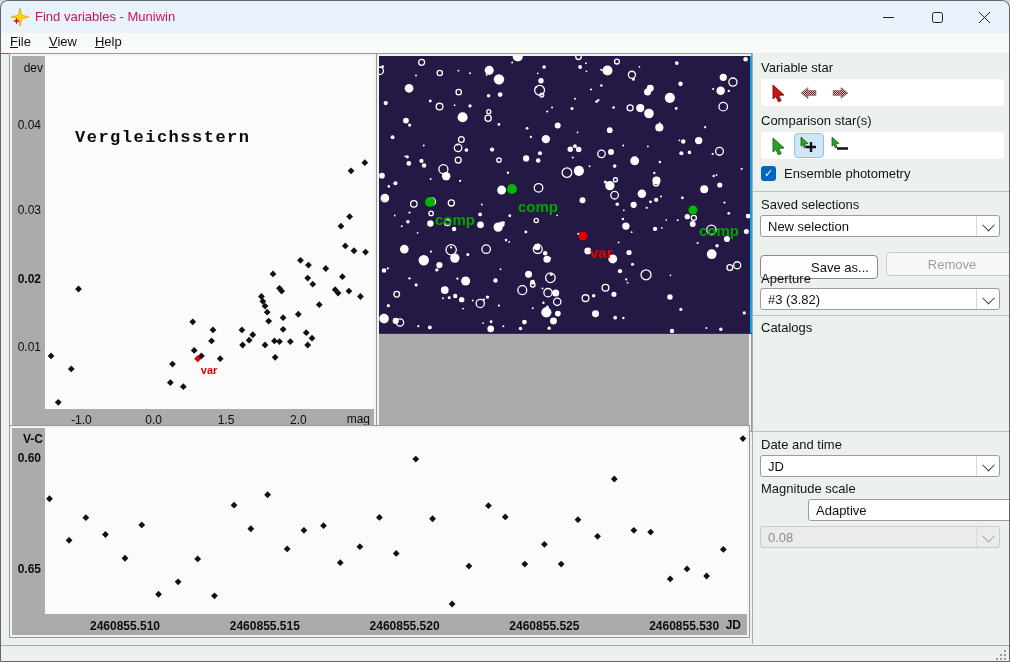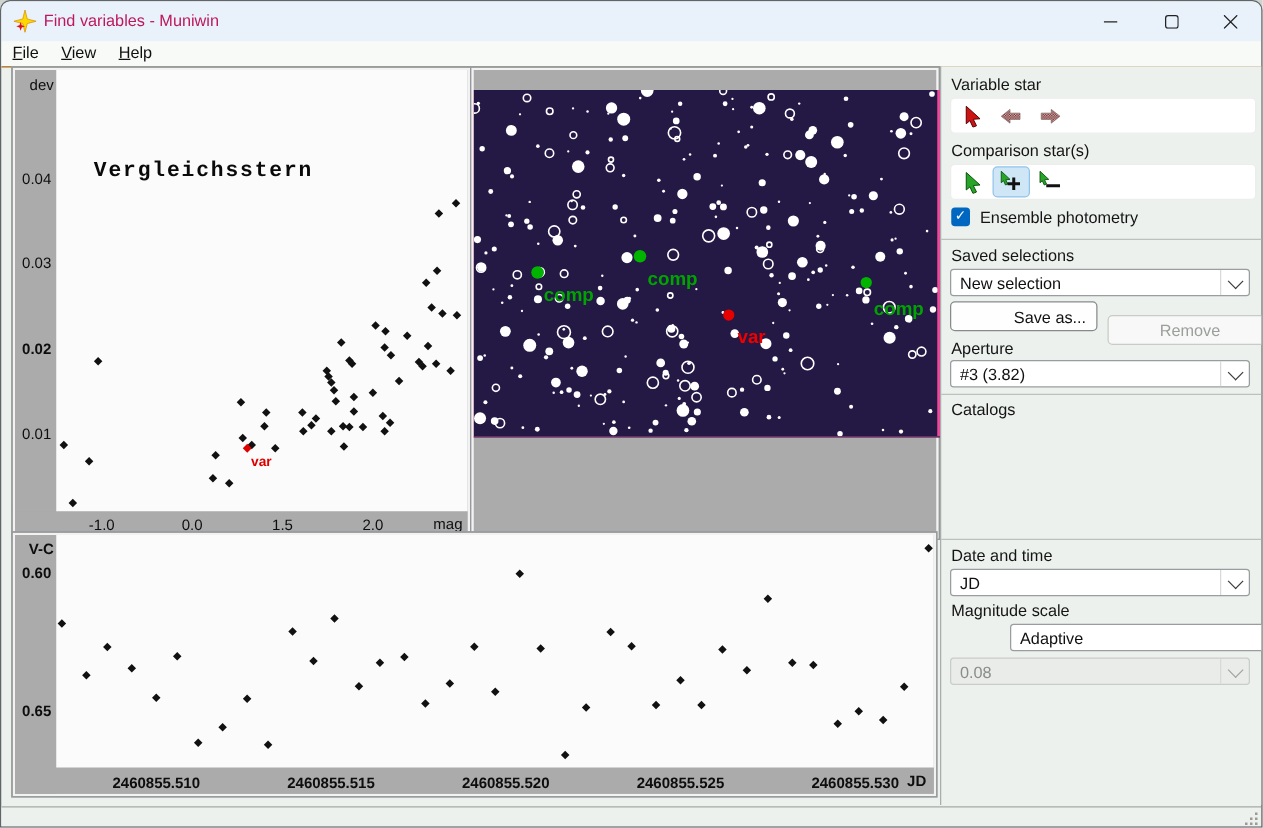--- a/index.html
+++ b/index.html
@@ -16,21 +16,21 @@
   
   .panel{position:absolute;background:#ababab;border:1px solid #95999b;box-shadow:inset 0 0 0 2px #f2f2f2;}
   .plot-margin{position:absolute;left:2px;top:2px;width:33px;bottom:2px;background:#ababab;}
   .plot-bottom{position:absolute;left:2px;right:2px;bottom:2px;height:20px;background:#ababab;}
   .plot-area{position:absolute;background:#fbfbfb;overflow:hidden;}
   .axis-label{position:absolute;font-size:12px;color:#0d0d0d;}
   .tick-label{position:absolute;font-size:12px;color:#0d0d0d;white-space:nowrap;}
   .plot-title{position:absolute;font-family:"Liberation Mono","DejaVu Sans Mono",monospace;font-weight:bold;font-size:17px;letter-spacing:1.5px;color:#0a0a0a;}
   .var-label{position:absolute;font-size:11px;font-weight:bold;color:#dd0000;}
   
-  .starfield-wrap{position:absolute;left:2px;top:18px;width:440px;height:277px;background:#ec4899;border-bottom:1px solid #3a3055;}
+  .starfield-wrap{position:absolute;left:2px;top:2px;width:440px;height:277px;background:#0ea5e9;border-bottom:1px solid #3a3055;}
   
   .rightpanel{position:absolute;left:751px;top:52px;width:257px;height:591px;background:#ecf1ed;border-left:1px solid #a9aeaa;}
   .rp-label{position:absolute;left:8px;font-size:13px;color:#141414;white-space:nowrap;}
   .toolbar{position:absolute;left:7px;width:245px;height:29px;background:#ffffff;border:1px solid #ededed;border-radius:4px;display:flex;align-items:center;padding-left:2px;box-sizing:border-box;}
   .toolbtn{width:30px;height:25px;display:flex;align-items:center;justify-content:center;border-radius:4px;margin-right:1px;}
   .toolbtn.selected{background:#cfe6f7;border:1px solid #90c3e9;box-sizing:border-box;}
   .checkbox{position:absolute;left:8px;width:15px;height:15px;background:#0067c0;border-radius:3px;color:#fff;font-size:11px;line-height:15px;text-align:center;}
   .separator{position:absolute;left:0;right:0;height:1px;background:#bcc1bd;}
   .combo{position:absolute;left:7px;width:240px;height:22px;background:#fff;border:1px solid #999d9f;border-radius:3px;box-sizing:border-box;font-size:13px;color:#101010;}
   .combo .val{position:absolute;left:7px;top:3px;white-space:nowrap;}
@@ -139,21 +139,21 @@
           <path d="M295.957 166.758 L299.35699999999997 170.15800000000002 L295.957 173.55800000000002 L292.557 170.15800000000002 Z" fill="#111111"></path>
           <path d="M300.295 186.56499999999997 L303.695 189.96499999999997 L300.295 193.36499999999998 L296.89500000000004 189.96499999999997 Z" fill="#111111"></path>
           <path d="M308.971 191.34599999999998 L312.371 194.74599999999998 L308.971 198.146 L305.571 194.74599999999998 Z" fill="#111111"></path>
           <path d="M320.539 192.71200000000002 L323.93899999999996 196.11200000000002 L320.539 199.51200000000003 L317.139 196.11200000000002 Z" fill="#111111"></path>
           <path d="M152.803 299.06 L156.403 302.66 L152.803 306.26000000000005 L149.203 302.66 Z" fill="#dd0000"></path>
         </svg>
     <span class="var-label" style="left: 155.803px; top: 307.66px;">var</span></div>
   <span class="tick-label" style="right: 335px; top: 286px;">0.01</span>
       <span class="tick-label" style="right: 335px; top: 217.7px; font-weight: bold;">0.02</span>
       <span class="tick-label" style="right: 335px; top: 149.4px;">0.03</span>
-      <span class="tick-label" style="right: 335px; top: 82px; margin-left: 15px;">0.04</span>
+      <span class="tick-label" style="right: 335px; top: 64px; margin-left: 15px;">0.04</span>
       <span class="tick-label" style="left: 71.4px; bottom: 4px; transform: translateX(-50%);">-1.0</span>
       <span class="tick-label" style="left: 143.7px; bottom: 4px; transform: translateX(-50%);">0.0</span>
       <span class="tick-label" style="left: 216px; bottom: 4px; transform: translateX(-50%);">1.5</span>
       <span class="tick-label" style="left: 288.3px; bottom: 4px; transform: translateX(-50%);">2.0</span>
     </div>
 
   <div class="panel" style="left:375px;top:52px;width:374px;height:377px;">
     <div class="starfield-wrap">
       <svg id="starfield-svg" width="371" height="277">
           <rect x="0" y="0" width="371" height="277" fill="#241845"></rect>
@@ -509,21 +509,21 @@
     <span class="rp-label" style="left:31px;top:113px;">Ensemble photometry</span>
     <div class="separator" style="top:138px;"></div>
 
     <span class="rp-label" style="top:144px;">Saved selections</span>
     <div class="combo" style="top:162px;">
       <span class="val">New selection</span>
       <span class="dd">
           <span class="chev"></span>
         </span>
     </div>
-    <div class="pushbtn" style="left:7px;top:188px;width:118px;padding-left:42px;">
+    <div class="pushbtn" style="left:7px;top:202px;width:118px;padding-left:42px;">
         <span>Save as...</span>
       </div>
     <div class="pushbtn disabled" style="left:133px;top:199px;width:132px;">
         <span>Remove</span>
       </div>
 
     <span class="rp-label" style="top:218px;">Aperture</span>
     <div class="combo" style="top:235px;">
       <span class="val">#3 (3.82)</span>
       <span class="dd">

